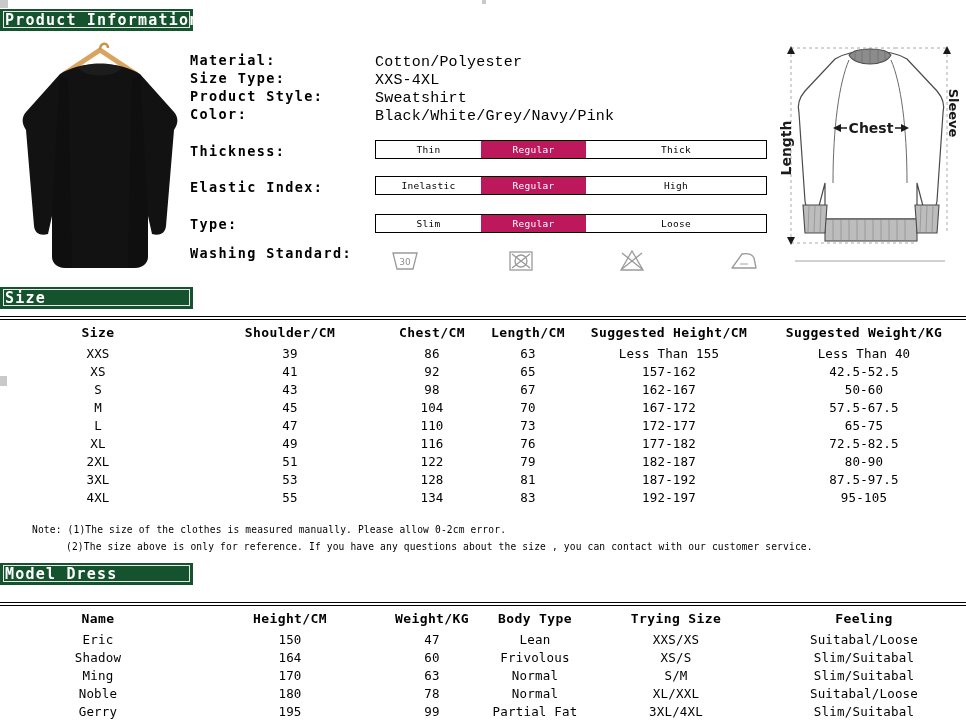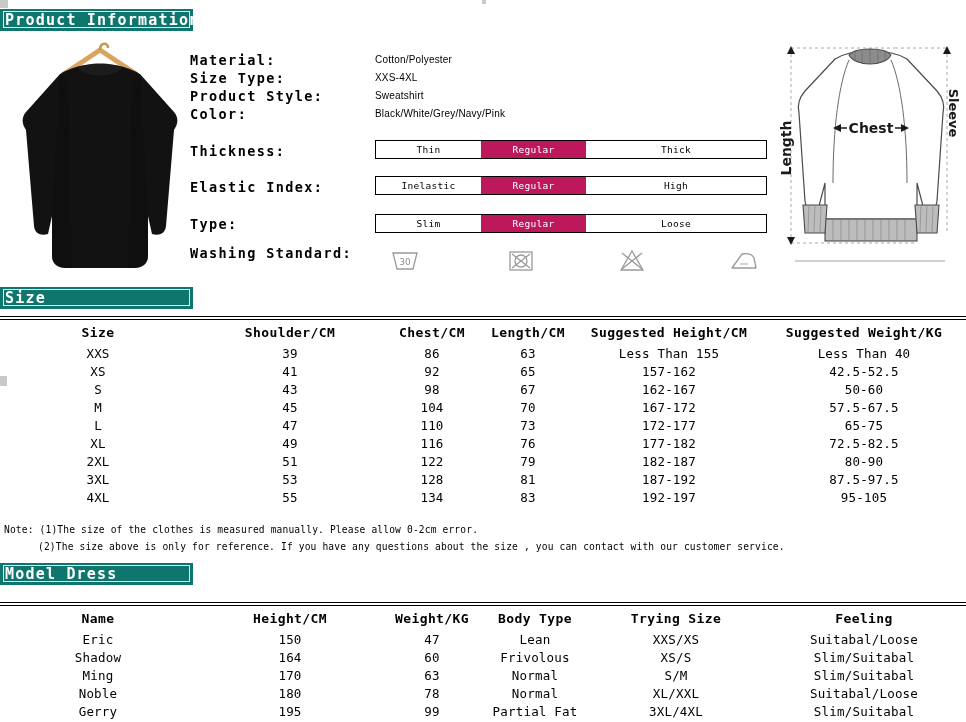--- a/index.html
+++ b/index.html
@@ -10,21 +10,21 @@
     color: #000;
     overflow: hidden;
   }
   #page { position: relative; width: 966px; height: 722px; }
 
   
   .section-header {
     position: absolute;
     height: 22px;
     width: 193px;
-    background: #0f766e;
+    background: #14532d;
     display: flex; align-items: center;
     padding-left: 5px;
   }
   .section-header .inner-frame {
     position: absolute; left: 3px; top: 2px; right: 3px; bottom: 3px;
     border: 1px solid #e8e8e8;
     pointer-events: none;
   }
   .section-header span {
     position: relative;
@@ -43,24 +43,24 @@
   
   .spec-label {
     position: absolute;
     font-size: 13.5px;
     font-weight: bold;
     letter-spacing: 1.4px;
     white-space: nowrap;
   }
   .spec-value {
     position: absolute;
-    font-size: 10px;
+    font-size: 15px;
     letter-spacing: .2px;
     white-space: nowrap;
-    font-family: Liberation Sans, sans-serif;
+    font-family: Liberation Mono, monospace;
   }
 
   
   .optbar {
     position: absolute;
     left: 375px; width: 392px; height: 19px;
     border: 1px solid #000;
     display: flex;
     background: #fff;
   }
@@ -102,20 +102,21 @@
   .rule-top { position: absolute; left: 0; width: 966px; height: 1px; background: #000; }
   .rule-top2 { position: absolute; left: 0; width: 966px; height: 1px; background: #000; }
 
   
   .note {
     position: absolute;
     font-size: 9.6px;
     letter-spacing: .15px;
     white-space: nowrap;
     font-family: "DejaVu Sans Mono", "Liberation Mono", monospace;
+    margin-left: 28px;
   }
 
   
   .artifact { position: absolute; background: #c9c9c9; }
 </style>
 </head>
 <body>
 
 <div id="page">
 

